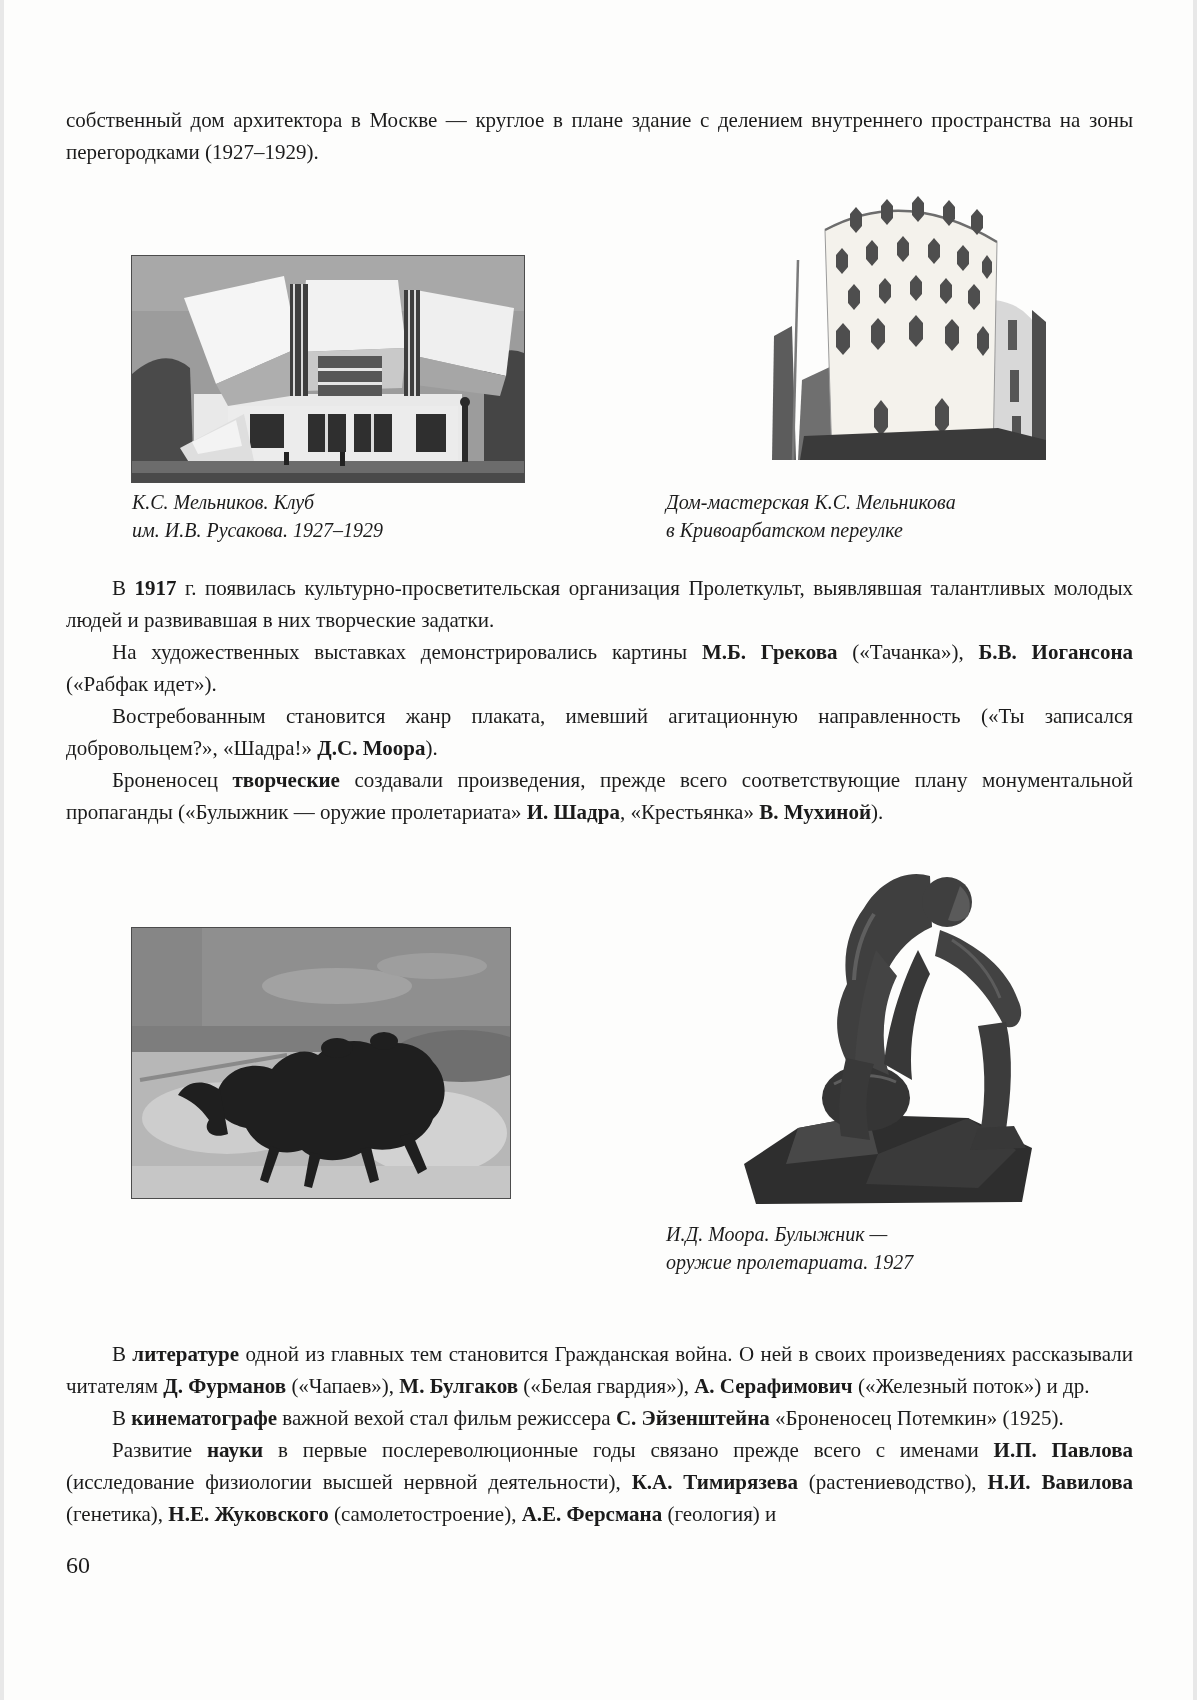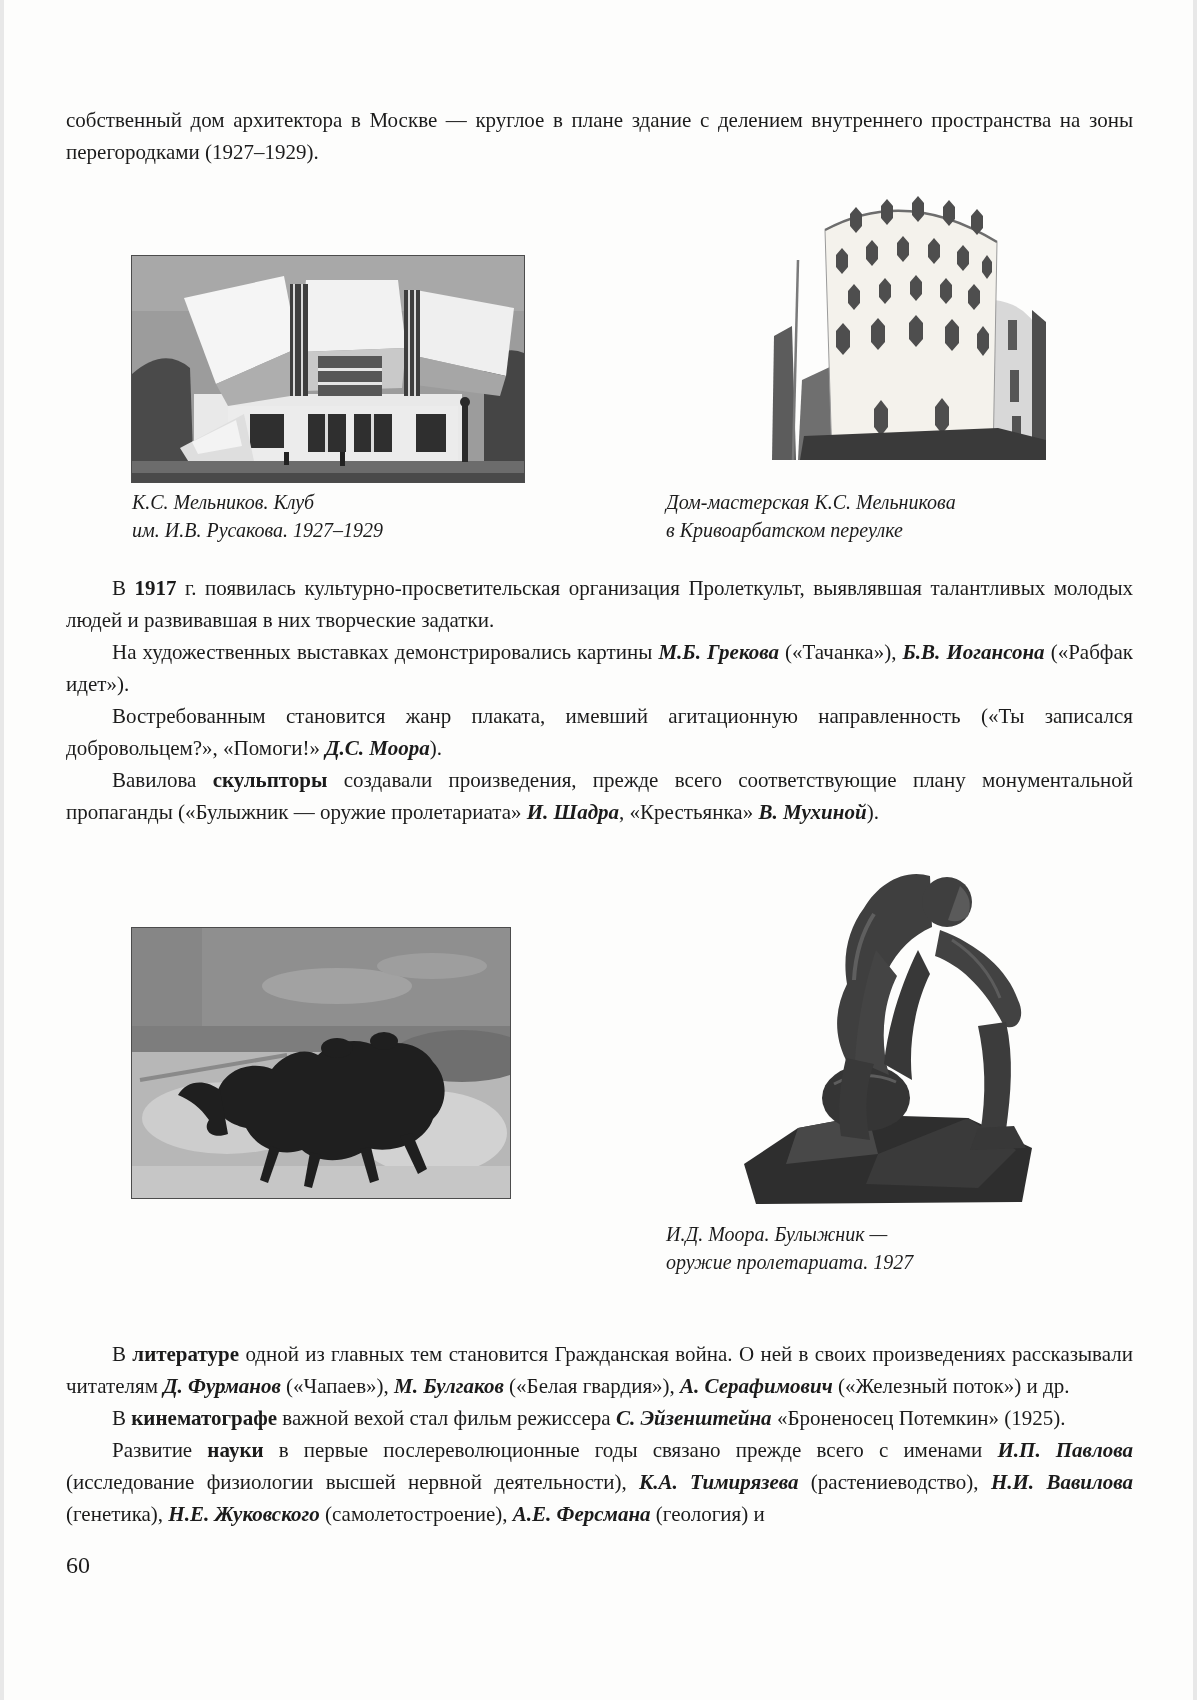--- a/index.html
+++ b/index.html
@@ -13,21 +13,21 @@
     overflow:hidden;
   }
   .text-block{
     position:absolute;left:62px;right:60px;
     font-size:21px;line-height:32px;
     text-align:justify;
   }
   .para{margin:0;text-indent:46px;}
   .para.noindent{text-indent:0;}
   .b{font-weight:bold;}
-  .bi{font-weight:bold;font-style:italic;}
+  .bi{font-weight:bold;}
   .caption{
     position:absolute;
     font-style:italic;
     font-size:20px;line-height:28px;
     text-align:left;
   }
   .caption .cap-line{display:block;}
   .photo{
     position:absolute;
     background:#fff;
@@ -151,22 +151,22 @@
     <span class="cap-line">им. И.В. Русакова. 1927–1929</span>
   </div>
   <div class="caption" style="left:662px;top:488px;width:390px;">
     <span class="cap-line">Дом-мастерская К.С. Мельникова</span>
     <span class="cap-line">в Кривоарбатском переулке</span>
   </div>
 
   <div class="text-block" style="top:572px;">
       <p class="para"><span>В </span><span class="b">1917</span><span> г. появилась культурно-просветительская организация Пролеткульт, выявлявшая талантливых молодых людей и развивавшая в них творческие задатки.</span></p>
       <p class="para"><span>На художественных выставках демонстрировались картины </span><span class="bi">М.Б. Грекова</span><span> («Тачанка»), </span><span class="bi">Б.В. Иогансона</span><span> («Рабфак идет»).</span></p>
-      <p class="para"><span>Востребованным становится жанр плаката, имевший агитационную направленность («Ты записался добровольцем?», «Помоги!» </span><span class="bi">Д.С. Моора</span><span>).</span></p>
-      <p class="para"><span>Вавилова </span><span class="b">скульпторы</span><span> создавали произведения, прежде всего соответствующие плану монументальной пропаганды («Булыжник — оружие пролетариата» </span><span class="bi">И. Шадра</span><span>, «Крестьянка» </span><span class="bi">В. Мухиной</span><span>).</span></p>
+      <p class="para"><span>Востребованным становится жанр плаката, имевший агитационную направленность («Ты записался добровольцем?», «Шадра!» </span><span class="bi">Д.С. Моора</span><span>).</span></p>
+      <p class="para"><span>Броненосец </span><span class="b">творческие</span><span> создавали произведения, прежде всего соответствующие плану монументальной пропаганды («Булыжник — оружие пролетариата» </span><span class="bi">И. Шадра</span><span>, «Крестьянка» </span><span class="bi">В. Мухиной</span><span>).</span></p>
     </div>
 
   <div class="photo framed" style="left:128px;top:928px;width:378px;height:270px;">
     <svg width="378" height="270" viewBox="0 0 378 270">
       <rect width="378" height="270" fill="#b7b7b7"></rect>
       <rect width="378" height="118" fill="#8f8f8f"></rect>
       <rect width="70" height="118" fill="#868686"></rect>
       <ellipse cx="205" cy="58" rx="75" ry="18" fill="#a2a2a2"></ellipse>
       <ellipse cx="300" cy="38" rx="55" ry="13" fill="#9e9e9e"></ellipse>
       <rect y="98" width="378" height="26" fill="#7d7d7d"></rect>

